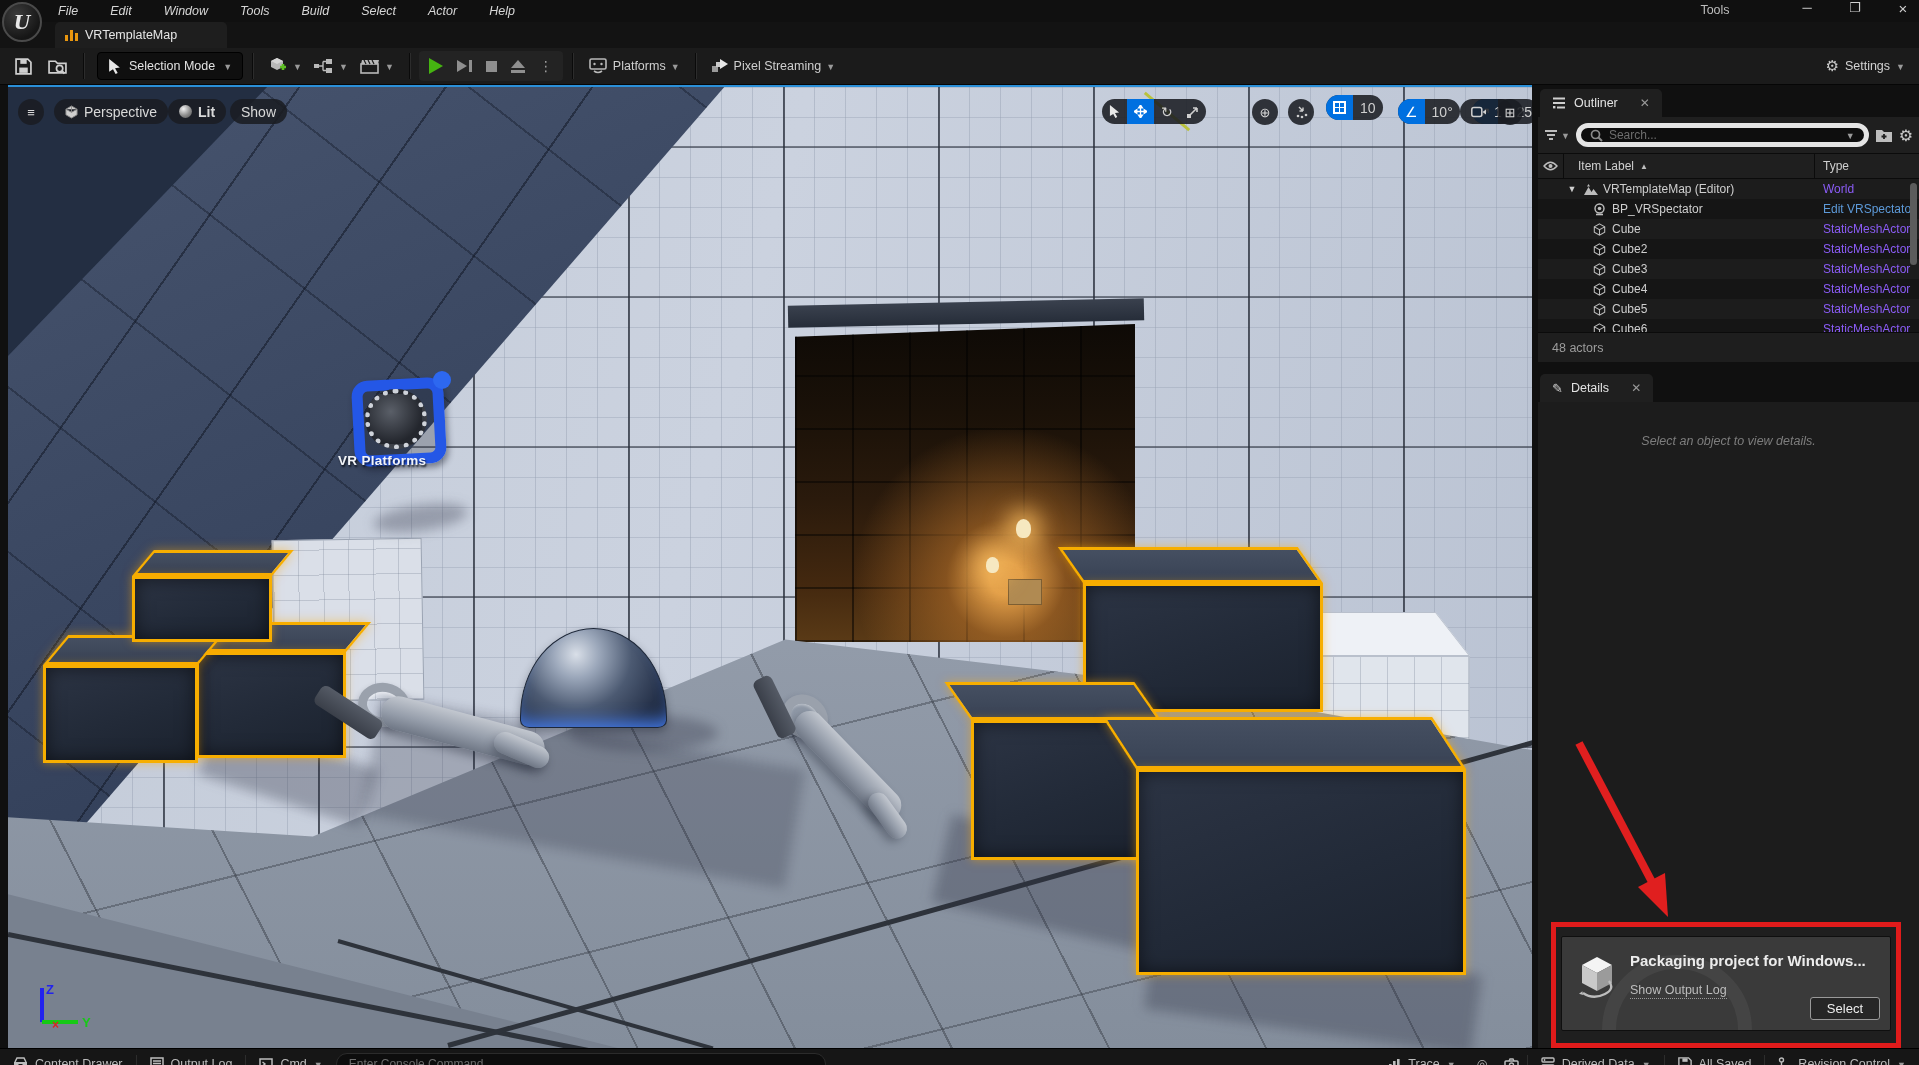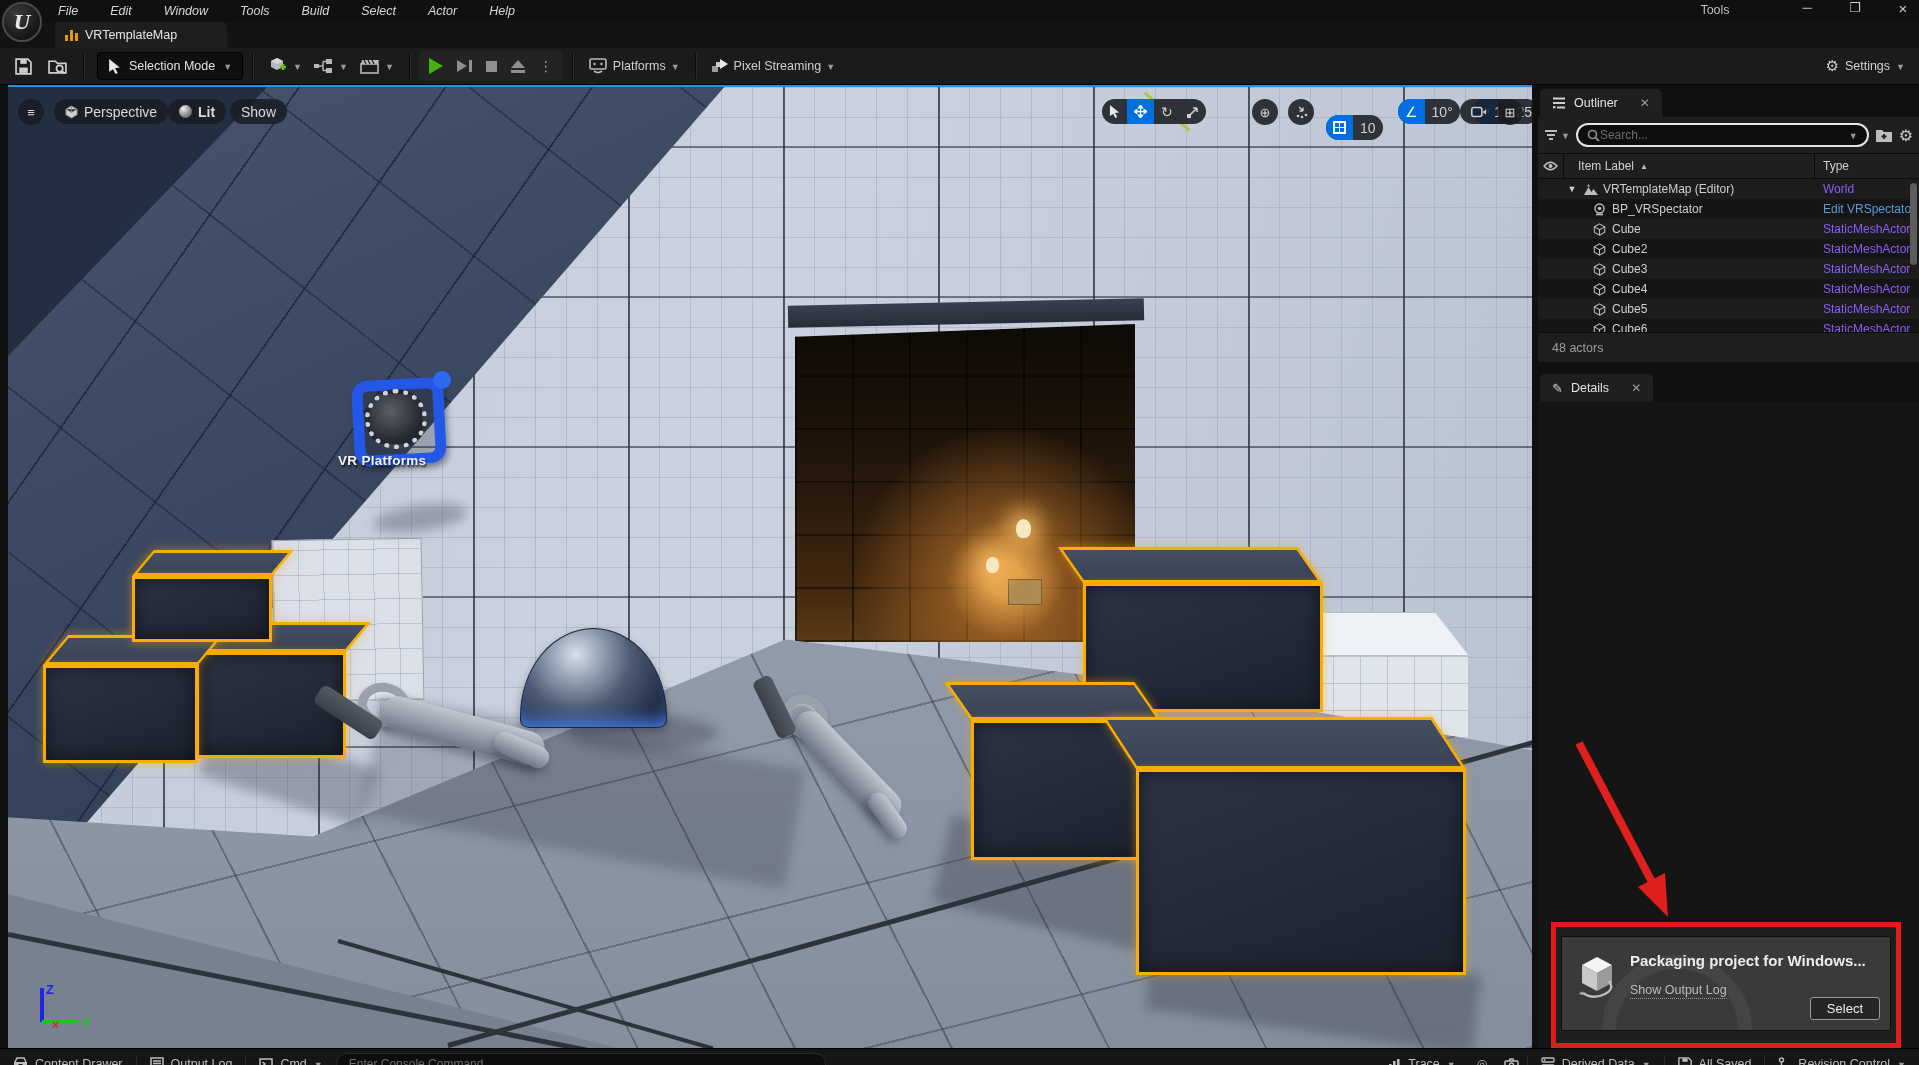--- a/index.html
+++ b/index.html
@@ -155,22 +155,22 @@
       repeating-linear-gradient(90deg,#fff 0 1.5px, transparent 1.5px 5.5px),
       repeating-linear-gradient(0deg,#fff 0 1.5px, transparent 1.5px 5.5px); }
 
   
   .right-col { position:absolute; left:1538px; top:85px; width:381px; height:963px; background:#151515; }
   .panel-tabstrip { position:relative; height:32px; background:#101010; }
   .panel-tab { position:absolute; left:2px; top:4px; height:28px; background:#1f1f1f; border-radius:5px 5px 0 0;
     display:flex; align-items:center; gap:8px; padding:0 12px; color:#e3e3e3; font-size:12.5px; }
   .tab-close { color:#9a9a9a; font-size:12px; margin-left:14px; }
   .search-row { display:flex; align-items:center; height:36px; background:#1f1f1f; padding:0 6px; gap:6px; }
-  .search-box { flex:1; height:24px; background:#0e0e0e; border:2px solid #e5e5e5; border-radius:12px;
-    display:flex; align-items:center; padding:0 9px; color:#6d6d6d; font-size:12px; }
+  .search-box { flex:1; height:24px; background:#0e0e0e; border:5px solid #e5e5e5; border-radius:12px;
+    display:flex; align-items:center; padding:0 9px; gap:6px; color:#6d6d6d; font-size:12px; }
   .search-box input { flex:1; background:transparent; border:none; outline:none; color:#cfcfcf; font-size:12px;
     font-family:"Liberation Sans",sans-serif; }
   .search-box input::placeholder { color:#6d6d6d; }
   .outliner-header { display:flex; align-items:center; height:26px; background:#1f1f1f;
     border-top:1px solid #0b0b0b; border-bottom:1px solid #0b0b0b; color:#cfcfcf; font-size:12px; }
   .hdr-eye { width:26px; display:flex; justify-content:center; border-right:1px solid #0b0b0b; height:100%; align-items:center; }
   .hdr-label { flex:1; padding-left:14px; display:flex; align-items:center; gap:6px; border-right:1px solid #0b0b0b; height:100%; }
   .hdr-type { width:104px; padding-left:8px; }
   .rows-area { position:relative; height:153px; overflow:hidden; background:#161616; }
   .o-row { display:flex; align-items:center; height:20px; font-size:12px; color:#cfcfcf; }
@@ -473,21 +473,21 @@
     </div>
     <div class="vp-circle" style="left:1244px; top:12px;">⊕</div>
     <div class="vp-circle" style="left:1280px; top:12px;">
       <svg class="ic" width="13" height="13" viewBox="0 0 13 13">
           <path d="M4 1 L8 5 M8 5 h-3.5 M8 5 v-3.5" stroke="#cfcfcf" stroke-width="1.4" fill="none"></path>
           <circle cx="3" cy="10" r="1.3" fill="#cfcfcf"></circle>
           <circle cx="7" cy="11" r="1.3" fill="#cfcfcf"></circle>
           <circle cx="11" cy="9" r="1.3" fill="#cfcfcf"></circle>
         </svg>
     </div>
-    <div class="vp-pill pill-joined" style="left:1318px; top:28px;">
+    <div class="vp-pill pill-joined" style="left:1318px; top:8px;">
       <span class="seg blue">
           <span class="minigrid"></span>
         </span>
       <span class="seg">10</span>
     </div>
     <div class="vp-pill pill-joined" style="left:1390px; top:12px;">
       <span class="seg blue">∠</span>
       <span class="seg">10°</span>
     </div>
     <div class="vp-pill pill-joined" style="left:1464px; top:12px;">
@@ -663,20 +663,23 @@
 
     <div class="panel-gap"></div>
 
     <div class="panel-tabstrip">
       <div class="panel-tab">
         <span style="font-size:13px; color:#cfcfcf;">✎</span>
         <span>Details</span>
         <span class="tab-close">✕</span>
       </div>
     </div>
+    <div class="details-body">
+      <div class="details-empty">Select an object to view details.</div>
+    </div>
   </div>
 
   <div class="red-rect">
     <div class="notif">
       <div class="watermark"></div>
       <div class="pkg-icon">
         <svg class="ic" width="42" height="44" viewBox="0 0 42 44">
           <path d="M21 2 L36 10 L21 18 L6 10z" fill="#f4f4f4"></path>
           <path d="M6 10 L21 18 L21 36 L6 28z" fill="#c9c9c9"></path>
           <path d="M36 10 L21 18 L21 36 L36 28z" fill="#9b9b9b"></path>

